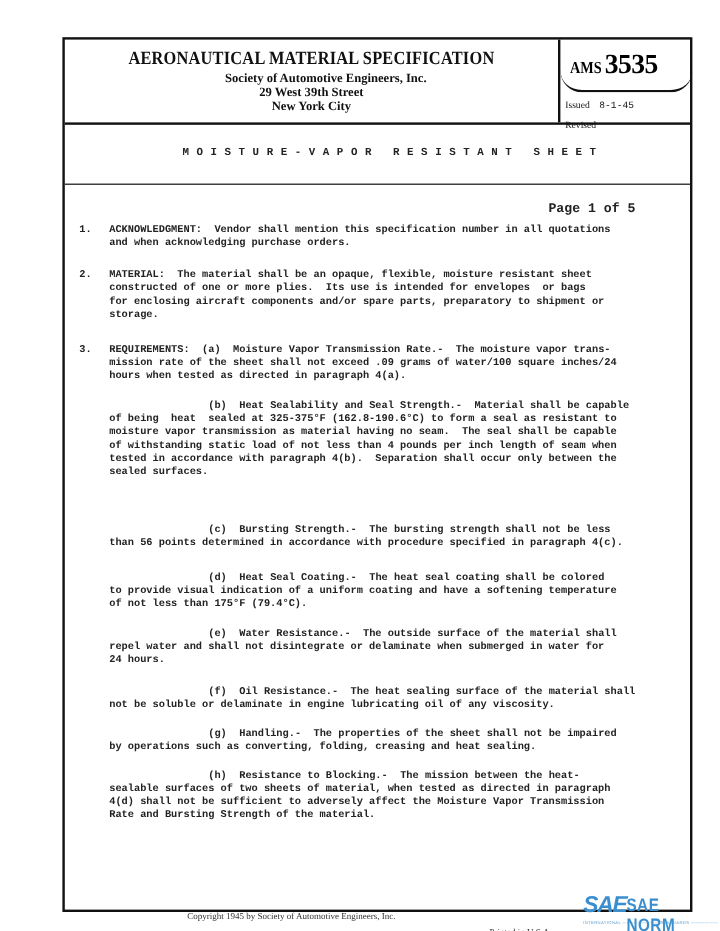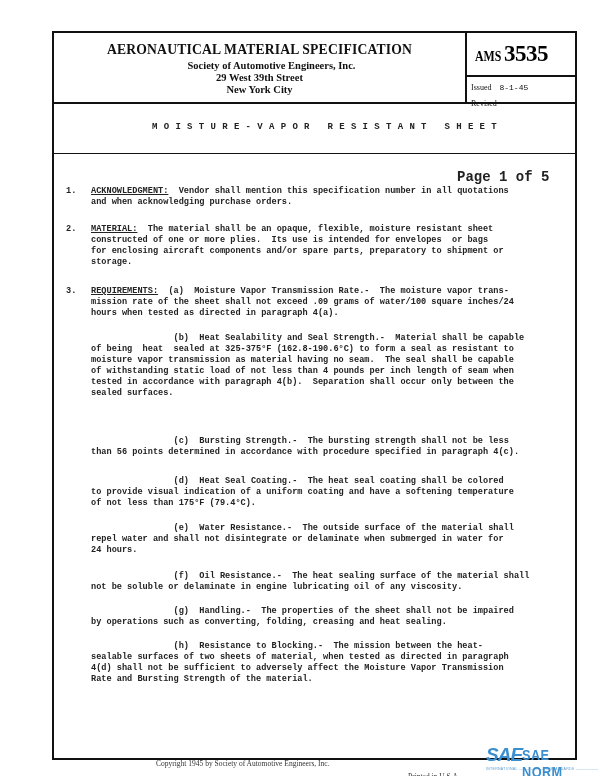--- a/index.html
+++ b/index.html
@@ -4,33 +4,33 @@
 <style>
   html, body { margin:0; padding:0; background:#ffffff; }
   body { width:600px; height:776px; position:relative; overflow:hidden; }
   .frame { position:absolute; left:52px; top:31px; width:525px; height:729px; border:2px solid #111; box-sizing:border-box; }
   .hdr { position:absolute; left:0; top:0; width:521px; height:69px; border-bottom:2px solid #111; }
   .hdr-main { position:absolute; left:0; top:0; width:411px; height:81px; text-align:center; font-family:"Liberation Serif", serif; color:#111; }
   .hdr-title { font-weight:bold; font-size:15.5px; letter-spacing:0.2px; margin-top:7px; transform:scaleX(0.88); transform-origin:center; white-space:nowrap; }
   .hdr-line { font-size:10.5px; line-height:12px; font-weight:bold; }
   .hdr-line.first { margin-top:2px;padding-left:24px; }
   .hdr-side { position:absolute; left:411px; top:0; width:110px; height:69px; border-left:2px solid #111; }
-  .ams { height:44px; border-bottom:2px solid #111; box-sizing:border-box; font-family:"Liberation Serif", serif; font-weight:bold; display:flex; align-items:baseline; padding-left:8px; padding-top:8px; }
+  .ams { height:44px; border-bottom:2px solid #111; box-sizing:border-box; font-family:"Liberation Serif", serif; font-weight:bold; display:flex; align-items:baseline; padding-left:8px; padding-top:8px;border-radius:18px; }
   .ams-pre { font-size:14px; transform:scaleX(0.85); transform-origin:left; display:inline-block; width:29px; }
   .ams-num { font-size:23px; letter-spacing:-0.5px;font-family:Liberation Serif, serif; }
   .issued { font-family:"Liberation Serif", serif; font-size:8px; padding:6px 0 0 4px; color:#111; line-height:10px; }
   .issued .date { font-family:"Liberation Mono", monospace; font-size:8px; margin-left:6px; }
   .revised { font-family:"Liberation Serif", serif; font-size:8px; padding:6px 0 0 4px; color:#111; }
   .doc-title { position:absolute; left:70px; top:89px; font-family:"Liberation Mono", monospace; font-size:9px; font-weight:bold; letter-spacing:6.3px; white-space:nowrap; color:#222;margin-left:28px; }
   .title-rule { position:absolute; left:0; top:120px; width:521px; height:0; border-top:1.5px solid #111; }
   .body { position:absolute; left:0; top:0; width:521px; font-family:"Liberation Mono", monospace; font-size:8.6px; color:#222; font-weight:bold; }
-  .pageno { position:absolute; left:403px; top:136px; font-size:14px; white-space:nowrap; }
+  .pageno { position:absolute; left:403px; top:136px; font-size:11px; white-space:nowrap; }
   .para { position:absolute; left:37px; width:470px; line-height:11px; white-space:pre; }
   .num { position:absolute; left:12px; white-space:pre; line-height:11px; }
-  .u { text-decoration:underline; }
+  .u { }
   .footer { position:absolute; left:0; top:755px; width:600px; height:21px; font-family:"Liberation Serif", serif; font-size:7.5px; color:#333; }
   .copy { position:absolute; left:156px; top:4px; white-space:nowrap; }
   .printed { position:absolute; left:408px; top:17px; white-space:nowrap; }
   .logo { position:absolute; left:486px; top:744px; width:112px; height:30px; }
   .logo-sae { position:absolute; left:0; top:0; font-family:"Liberation Sans", sans-serif; font-weight:bold; font-style:italic; font-size:19px; color:#3a8fd0; letter-spacing:-1px; }
   .logo-norm { position:absolute; left:36px; top:2px; font-family:"Liberation Sans", sans-serif; font-weight:bold; font-size:15px; color:#3a8fd0; letter-spacing:0.5px; transform:scaleX(0.85); transform-origin:left; }
   .logo-sub { position:absolute; left:0; top:23px; font-family:"Liberation Sans", sans-serif; font-size:3.5px; color:#5a9bd0; white-space:nowrap; letter-spacing:0.3px; }
 </style>
 </head>
 <body>

